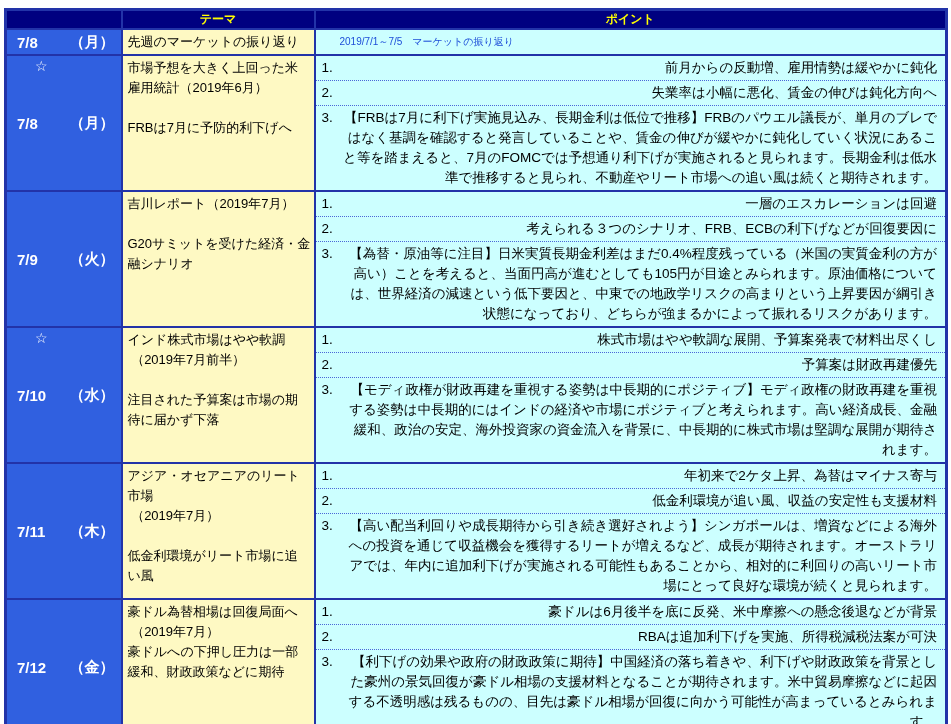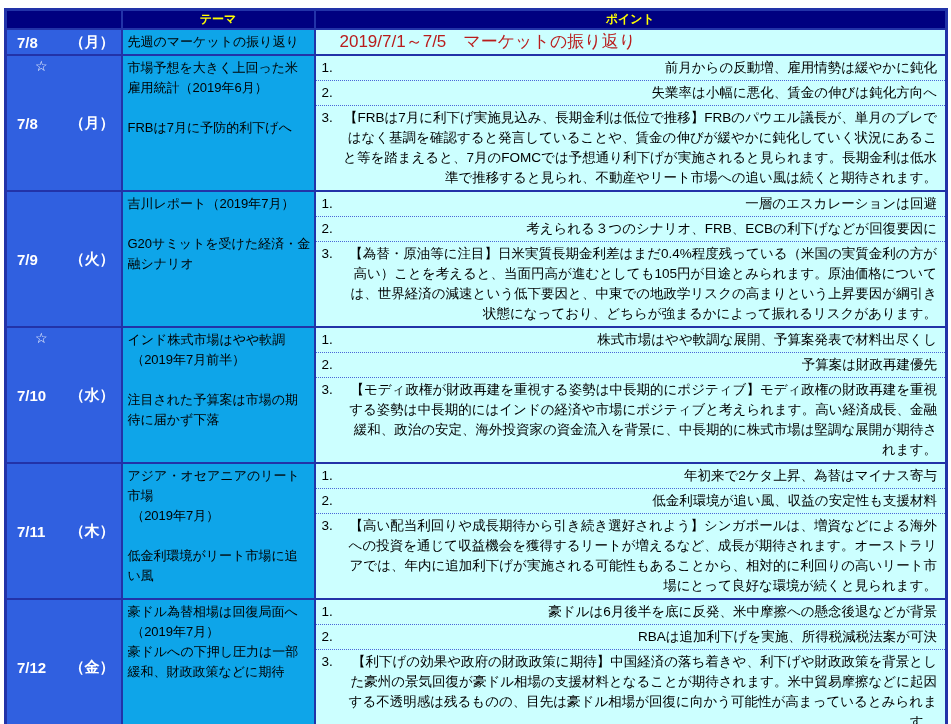--- a/index.html
+++ b/index.html
@@ -11,27 +11,27 @@
   
   tr.hdr td { background:#000080; height:18px; text-align:center;
     color:#FFFF00; font-weight:bold; font-size:12px; padding:0;margin-left:16px; }
   
   td.c-date { background:#3060E0; vertical-align:middle; position:relative; padding:0 6px; }
   .dw { display:flex; align-items:center; color:#ffffff; font-weight:bold; font-size:15px;justify-content:flex-end; }
   .dw .d { width:60px; padding-left:4px; }
   .dw .w { padding-left:2px; }
   .star { position:absolute; top:2px; left:28px; color:#ffffff; font-size:14px; line-height:16px; }
   
-  td.c-theme { background:#0ea5e9; vertical-align:top; padding:2px 3px 2px 5px;
+  td.c-theme { background:#fef9c3; vertical-align:top; padding:2px 3px 2px 5px;
     font-size:13px; line-height:20px; color:#000000; }
   .t-line { white-space:pre-wrap; word-break:break-all; }
   .t-blank { height:20px; }
   
   td.c-points { background:#CCFFFF; vertical-align:top; padding:0; }
-  .intro { font-size:17px; line-height:20px; color:#b91c1c; padding:1px 6px 1px 24px; }
+  .intro { font-size:10px; line-height:20px; color:#1d4ed8; padding:1px 6px 1px 24px; }
   .pt { display:flex; padding:2px 8px 2px 6px; font-size:13.5px; line-height:20px; color:#000000; }
   .pt + .pt { border-top:1px dotted #4A67D8; }
   .pt .num { flex:none; width:19px; }
   .pt .txt { flex:1; word-break:break-all;text-align:right; }
   .pt .txt b { font-weight:normal; }
   
   tr.r1 td { height:22px; }
   tr.r2 td { height:133px; }
   tr.r3 td { height:135px; }
   tr.r4 td { height:133px; }

